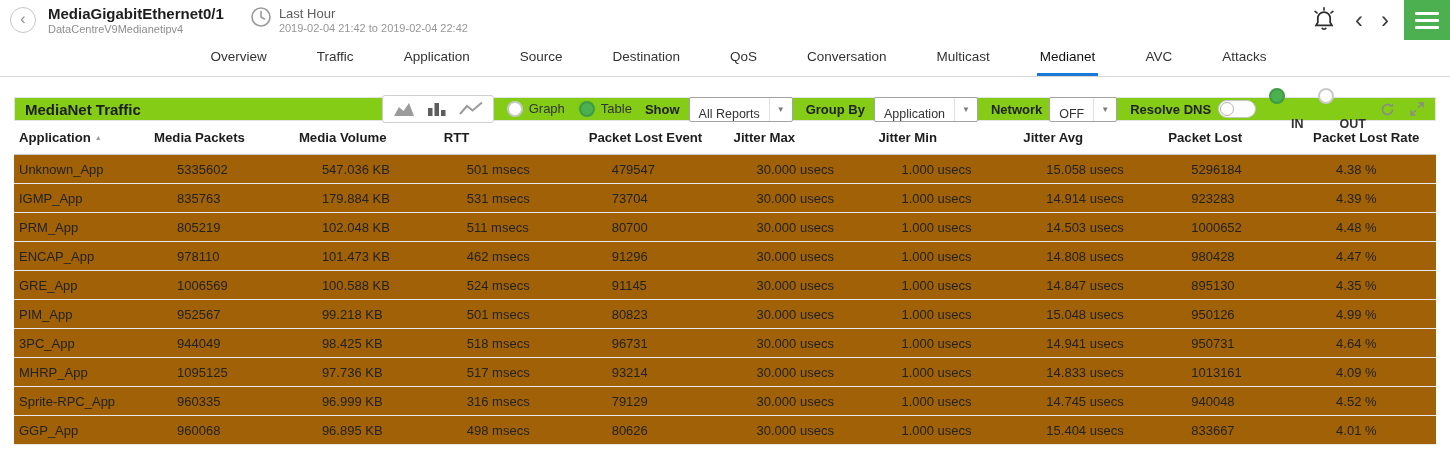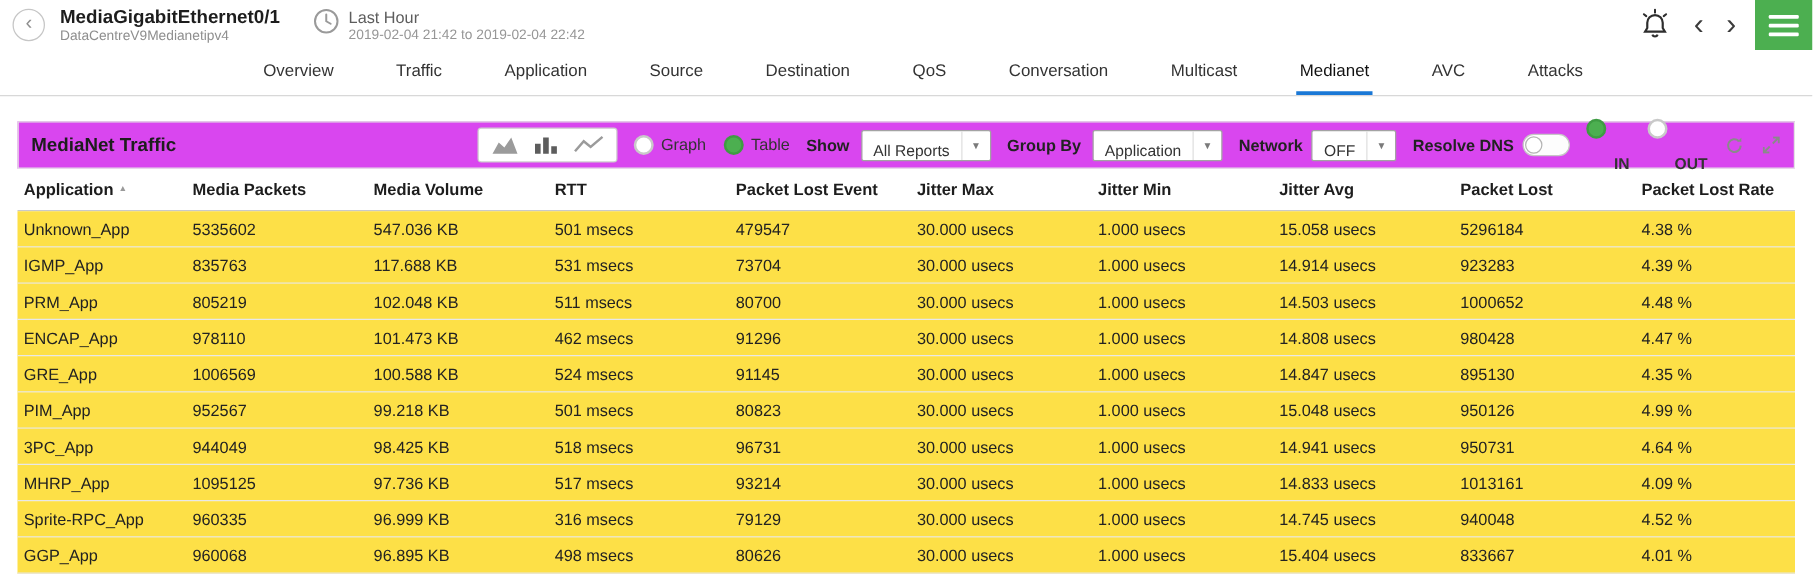--- a/index.html
+++ b/index.html
@@ -38,21 +38,21 @@
     font-size:13.5px; color:#333; display:flex; align-items:center; padding:0 3px;
     border-bottom:3px solid transparent; cursor:pointer; white-space:nowrap;margin-left:27px;
   }
   .tab.active { border-bottom-color:#1a78d6; color:#111; }
 
   
   .content { padding:20px 14px 0; }
 
   
   .toolbar {
-    background:#d946ef; border:1px solid #e3e3e3; height:38px;
+    background:#84cc16; border:1px solid #e3e3e3; height:24px;
     display:flex; align-items:center; padding:0 10px;
   }
   .toolbar-title { font-size:15px; font-weight:bold; color:#1d1d1d; }
   .toolbar-controls { margin-left:auto; display:flex; align-items:center; gap:13px; }
   .chart-type-group {
     background:#fff; border:1px solid #cfcfcf; border-radius:3px; height:28px;
     display:flex; align-items:center; padding:0 4px;
   }
   .ct-icon { padding:3px 6px; display:flex; align-items:center; cursor:pointer; }
   .radio {
@@ -82,21 +82,21 @@
 
   
   .thead, .trow { display:grid; grid-template-columns:118px repeat(9, 1fr); align-items:center; }
   .thead {
     height:34px; background:#fff; border-bottom:1px solid #c9c9c9;
     font-weight:bold; font-size:13.2px; color:#1d1d1d;
   }
   .thead > div { padding-left:22px; display:flex; align-items:center; gap:4px; cursor:pointer; }
   .thead > div:first-child { padding-left:5px; }
   .sort { font-size:7px; color:#9a9a9a; }
-  .trow { height:29px; border-bottom:1px solid #e8e8e8; font-size:13px; color:#222; background:#fde047; }
+  .trow { height:29px; border-bottom:1px solid #e8e8e8; font-size:13px; color:#222; background:#a16207;gap:23px; }
   .trow > div { padding-left:22px; white-space:nowrap; overflow:hidden; }
   .trow > div:first-child { padding-left:5px; }
 </style>
 </head>
 <body>
 
 <div class="topbar">
   <div class="topbar-left">
     <div class="circle-btn">
       <span>‹</span>
@@ -274,21 +274,21 @@
           <div>479547</div>
           <div>30.000 usecs</div>
           <div>1.000 usecs</div>
           <div>15.058 usecs</div>
           <div>5296184</div>
           <div>4.38 %</div>
         </div>
         <div class="trow">
           <div>IGMP_App</div>
           <div>835763</div>
-          <div>117.688 KB</div>
+          <div>179.884 KB</div>
           <div>531 msecs</div>
           <div>73704</div>
           <div>30.000 usecs</div>
           <div>1.000 usecs</div>
           <div>14.914 usecs</div>
           <div>923283</div>
           <div>4.39 %</div>
         </div>
         <div class="trow">
           <div>PRM_App</div>

